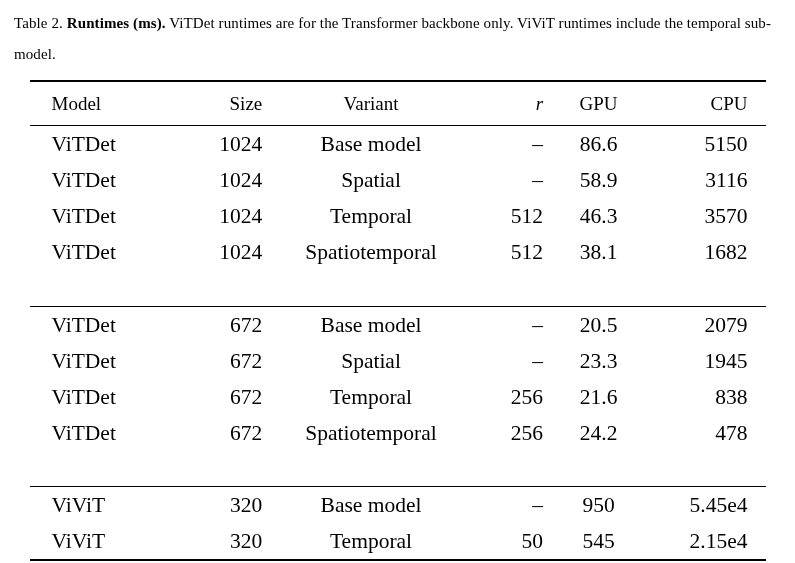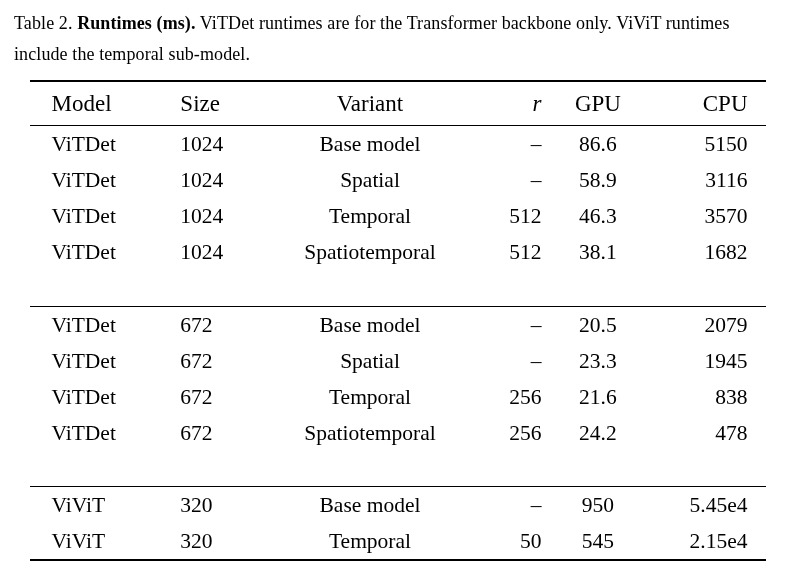--- a/index.html
+++ b/index.html
@@ -15,21 +15,21 @@
     overflow: hidden;
   }
   .page {
     width: 795px;
     height: 563px;
     position: relative;
     box-sizing: border-box;
     padding: 8px 14px 0 14px;
   }
   .caption {
-    font-size: 18px;
+    font-size: 15px;
     line-height: 31px;
     text-align: left;
     margin: 0 0 10px 0;
     letter-spacing: 0.1px;
   }
   .caption .lbl { font-weight: normal; }
   .caption .bold { font-weight: bold; }
 
   table.runtimes {
     border-collapse: collapse;
@@ -37,27 +37,27 @@
     margin: 0 auto;
     font-size: 21.5px;
   }
   table.runtimes td, table.runtimes th {
     padding: 0;
     font-weight: normal;
     vertical-align: baseline;
   }
   
   .c-model   { width: 140px; text-align: left;  padding-left: 22px !important; }
-  .c-size    { width: 96px;  text-align: left;  padding-left: 10px !important; }
+  .c-size    { width: 96px;  text-align: right;  padding-left: 10px !important; }
   .c-variant { width: 228px; text-align: center;  padding-left: 8px !important; }
   .c-r       { width: 86px;  text-align: right; padding-right: 14px !important; }
   .c-gpu     { width: 100px; text-align: center; padding-right: 16px !important; }
   .c-cpu     { width: 104px; text-align: right; padding-right: 18px !important; }
 
-  thead th { font-size: 23px; }
+  thead th { font-size: 19px; }
   thead tr.head-row th { height: 43px; line-height: 43px; }
   .c-r-head { font-style: italic; }
 
   tbody tr { height: 36px; }
   tbody tr td { line-height: 36px; }
 
   
   .rule-top td, .rule-top th { border-top: 2.2px solid #000; }
   .rule-mid td, .rule-mid th { border-top: 1.1px solid #000; }
   .rule-bot td { border-bottom: 2.2px solid #000; }

